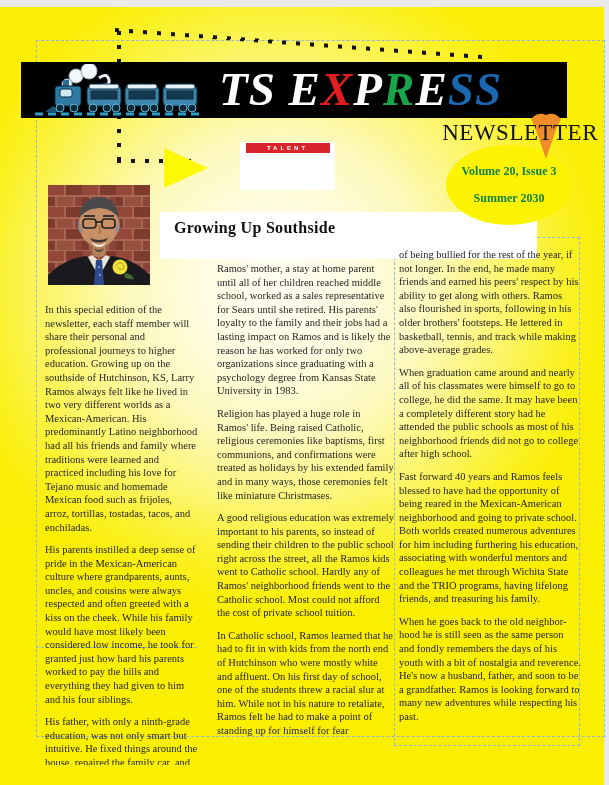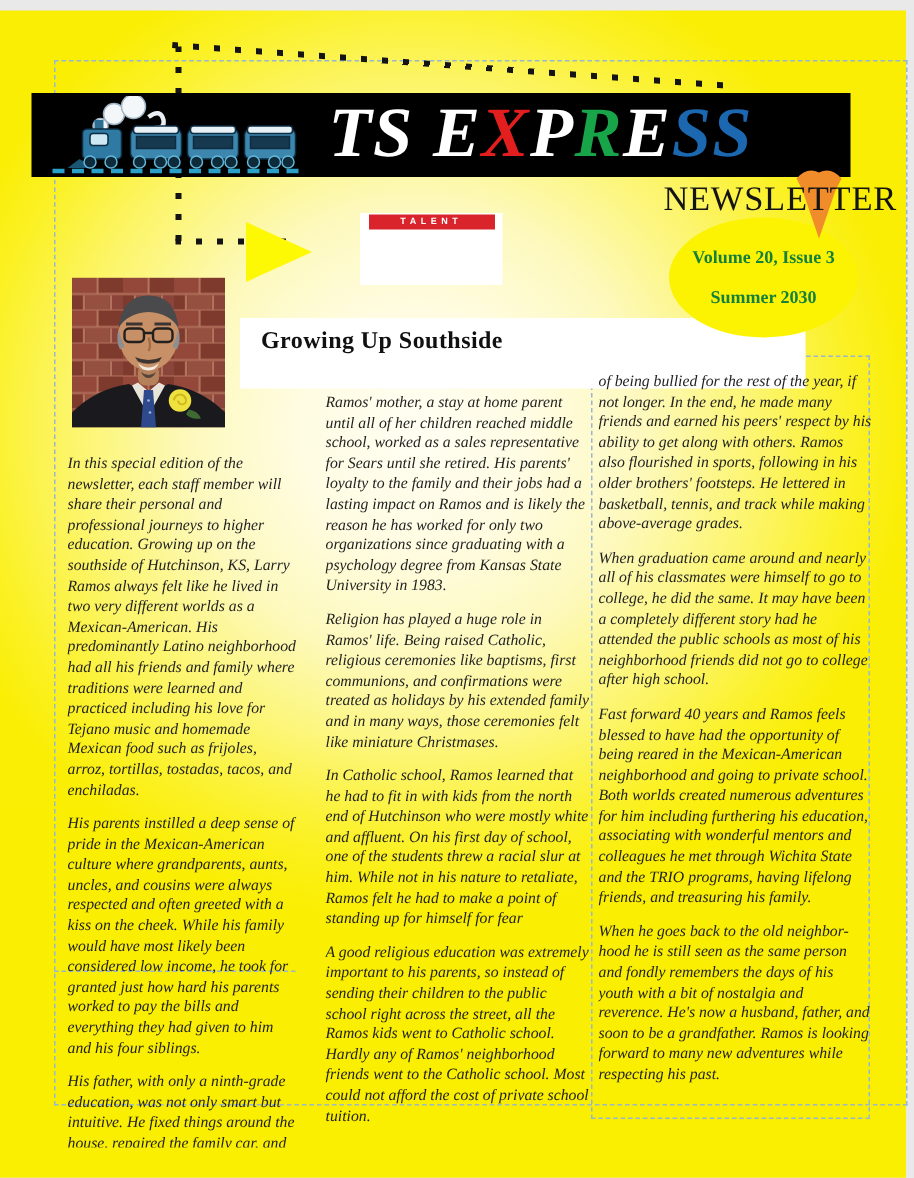--- a/index.html
+++ b/index.html
@@ -64,21 +64,21 @@
   
   .headline-box{
     position:absolute;left:160px;top:193px;width:377px;height:47px;background:#fff;
     padding:7px 0 0 14px;box-sizing:border-box;margin-top:12px;
   }
   .headline{font-size:16px;font-weight:bold;color:#111;letter-spacing:.3px;}
   .byline{font-size:9px;color:#222;margin-top:3px;}
   
   .portrait{position:absolute;left:48px;top:178px;width:102px;height:100px;}
   
-  .col{position:absolute;font-size:10.5px;line-height:13.6px;color:#1f1f1f;overflow:hidden;font-style:italic;}
+  .col{position:absolute;font-size:10.5px;line-height:13.6px;color:#1f1f1f;overflow:hidden;}
   .col p{margin:0 0 9px 0;}
   .col-left{left:45px;top:296px;width:153px;height:462px;}
   .col-mid{left:217px;top:255px;width:177px;height:488px;}
   .col-right{left:399px;top:241px;width:182px;height:502px;}
 </style>
 </head>
 <body>
 
 <div class="page">
 
@@ -200,22 +200,22 @@
   </svg>
 
   <div class="col col-left">
       <p>In this special edition of the newsletter, each staff member will share their personal and professional journeys to higher education. Growing up on the southside of Hutchinson, KS, Larry Ramos always felt like he lived in two very different worlds as a Mexican-American. His predominantly Latino neighborhood had all his friends and family where traditions were learned and practiced including his love for Tejano music and homemade Mexican food such as frijoles, arroz, tortillas, tostadas, tacos, and enchiladas.</p>
       <p>His parents instilled a deep sense of pride in the Mexican-American culture where grandparents, aunts, uncles, and cousins were always respected and often greeted with a kiss on the cheek. While his family would have most likely been considered low income, he took for granted just how hard his parents worked to pay the bills and everything they had given to him and his four siblings.</p>
       <p>His father, with only a ninth-grade education, was not only smart but intuitive. He fixed things around the house, repaired the family car, and worked for the same heating and air conditioning company as the lead installer for 35 years.</p>
     </div>
   <div class="col col-mid">
       <p>Ramos' mother, a stay at home parent until all of her children reached middle school, worked as a sales representative for Sears until she retired. His parents' loyalty to the family and their jobs had a lasting impact on Ramos and is likely the reason he has worked for only two organizations since graduating with a psychology degree from Kansas State University in 1983.</p>
       <p>Religion has played a huge role in Ramos' life. Being raised Catholic, religious ceremonies like baptisms, first communions, and confirmations were treated as holidays by his extended family and in many ways, those ceremonies felt like miniature Christmases.</p>
+      <p>A good religious education was extremely important to his parents, so instead of sending their children to the public school right across the street, all the Ramos kids went to Catholic school. Hardly any of Ramos' neighborhood friends went to the Catholic school. Most could not afford the cost of private school tuition.</p>
       <p>In Catholic school, Ramos learned that he had to fit in with kids from the north end of Hutchinson who were mostly white and affluent. On his first day of school, one of the students threw a racial slur at him. While not in his nature to retaliate, Ramos felt he had to make a point of standing up for himself for fear</p>
-      <p>A good religious education was extremely important to his parents, so instead of sending their children to the public school right across the street, all the Ramos kids went to Catholic school. Hardly any of Ramos' neighborhood friends went to the Catholic school. Most could not afford the cost of private school tuition.</p>
     </div>
   <div class="col col-right">
       <p>of being bullied for the rest of the year, if not longer. In the end, he made many friends and earned his peers' respect by his ability to get along with others. Ramos also flourished in sports, following in his older brothers' footsteps. He lettered in basketball, tennis, and track while making above-average grades.</p>
       <p>When graduation came around and nearly all of his classmates were himself to go to college, he did the same. It may have been a completely different story had he attended the public schools as most of his neighborhood friends did not go to college after high school.</p>
       <p>Fast forward 40 years and Ramos feels blessed to have had the opportunity of being reared in the Mexican-American neighborhood and going to private school. Both worlds created numerous adventures for him including furthering his education, associating with wonderful mentors and colleagues he met through Wichita State and the TRIO programs, having lifelong friends, and treasuring his family.</p>
       <p>When he goes back to the old neighbor-hood he is still seen as the same person and fondly remembers the days of his youth with a bit of nostalgia and reverence. He's now a husband, father, and soon to be a grandfather. Ramos is looking forward to many new adventures while respecting his past.</p>
     </div>
 
 </div>
 

